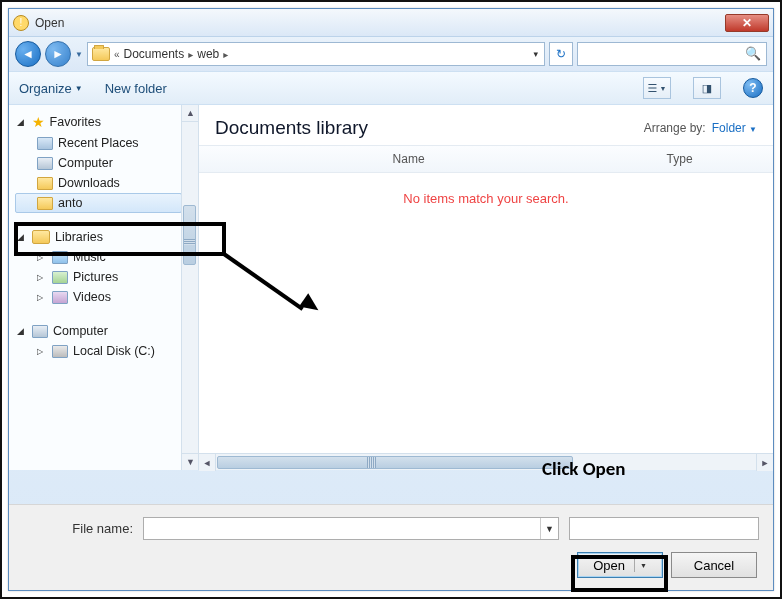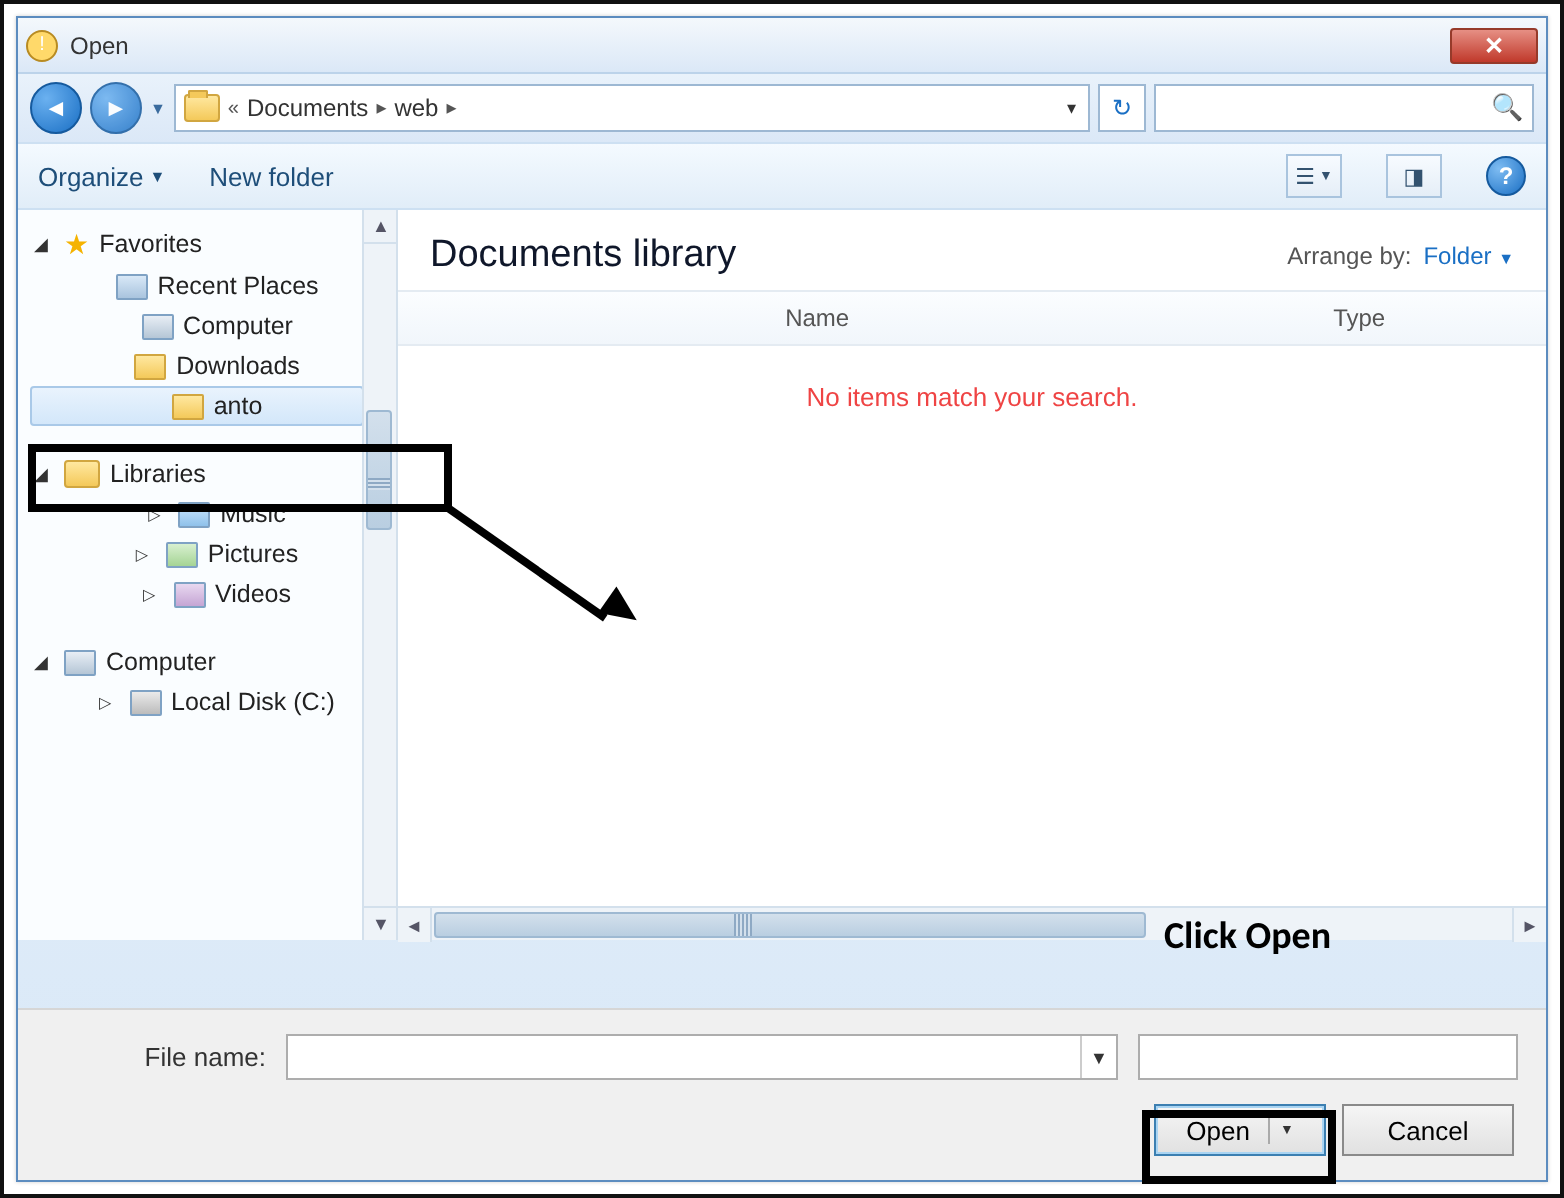--- a/index.html
+++ b/index.html
@@ -40,21 +40,21 @@
 .sb-scroll { position: absolute; right: 0; top: 0; bottom: 0; width: 17px; background: #eef3f8; border-left: 1px solid #d3e0ec; }
 .sb-thumb { position: absolute; right: 2px; top: 100px; width: 13px; height: 60px; background: linear-gradient(#d3e0ec,#b9cee1); border: 1px solid #9eb9d2; border-radius: 2px; }
 .sb-arrow { position: absolute; left: 0; width: 17px; height: 17px; display: flex; align-items: center; justify-content: center; font-size: 9px; color: #556; background: #eef3f8; }
 .sb-arrow.up { top: 0; border-bottom: 1px solid #d3e0ec; }
 .sb-arrow.down { bottom: 0; border-top: 1px solid #d3e0ec; }
 .sb-ridge { position:absolute; right:3px; top:134px; width:11px; height:6px; background:repeating-linear-gradient(#8ea9c4 0,#8ea9c4 1px,#d3e0ec 1px,#d3e0ec 2px);}
 
 .tree { padding: 6px 0 6px 6px; width: 173px; }
 .tree-group { margin-bottom: 14px; }
 .tree-head, .tree-item { display: flex; align-items: center; gap: 5px; padding: 3px 2px; white-space: nowrap; }
-.tree-item { padding-left: 22px; justify-content: center; }
+.tree-item { padding-left: 22px; }
 .caret { width: 10px; font-size: 9px; color: #333; }
 .fav-star { color: #f5b301; font-size: 14px; }
 .lib-icon { width: 18px; height: 14px; background: linear-gradient(#ffe8a0,#f4c95a); border: 1px solid #d1a640; border-radius: 2px; }
 .mini { width: 16px; height: 13px; background: linear-gradient(#d8e8f7,#a9c4de); border: 1px solid #7fa2c4; border-radius: 1px; }
 .mini.folder { background: linear-gradient(#ffe8a0,#f4c95a); border-color: #d1a640; }
 .mini.music { background: linear-gradient(#cce8ff,#8fc1ea); }
 .mini.pic { background: linear-gradient(#d8f0d0,#a5d494); }
 .mini.vid { background: linear-gradient(#e8d8f0,#c5a5d4); }
 .mini.comp { background: linear-gradient(#e8eef5,#b5c6d6); }
 .mini.disk { background: linear-gradient(#eaeaea,#bcbcbc); }
@@ -95,21 +95,21 @@
 .btn .tri { font-size: 7px; color: #333; }
 
 
 .anno-box { position: absolute; border: 4px solid #000; pointer-events: none; }
 .anno-downloads { top: 220px; left: 12px; width: 212px; height: 34px; }
 .anno-open { bottom: 5px; right: 112px; width: 97px; height: 37px; }
 .anno-line { position: absolute; background: #000; }
 .anno-arrowhead { position: absolute; width: 0; height: 0; border-style: solid; }
 .anno-text { position: absolute; font-size: 20px; font-weight: bold; color: #000; line-height: 1.35; font-family: Calibri, "Segoe UI", sans-serif; }
 .anno-text.t1 { top: 294px; left: 320px; width: 360px; }
-.anno-text.t2 { top: 454px; left: 540px; font-size: 19px; margin-left: 40px; }
+.anno-text.t2 { top: 454px; left: 540px; font-size: 19px; }
 </style>
 </head>
 <body>
 
 <div class="outer-border">
 <div class="window">
 
   <div class="titlebar">
     <span class="app-icon">!</span>
     <span class="title">Open</span>

